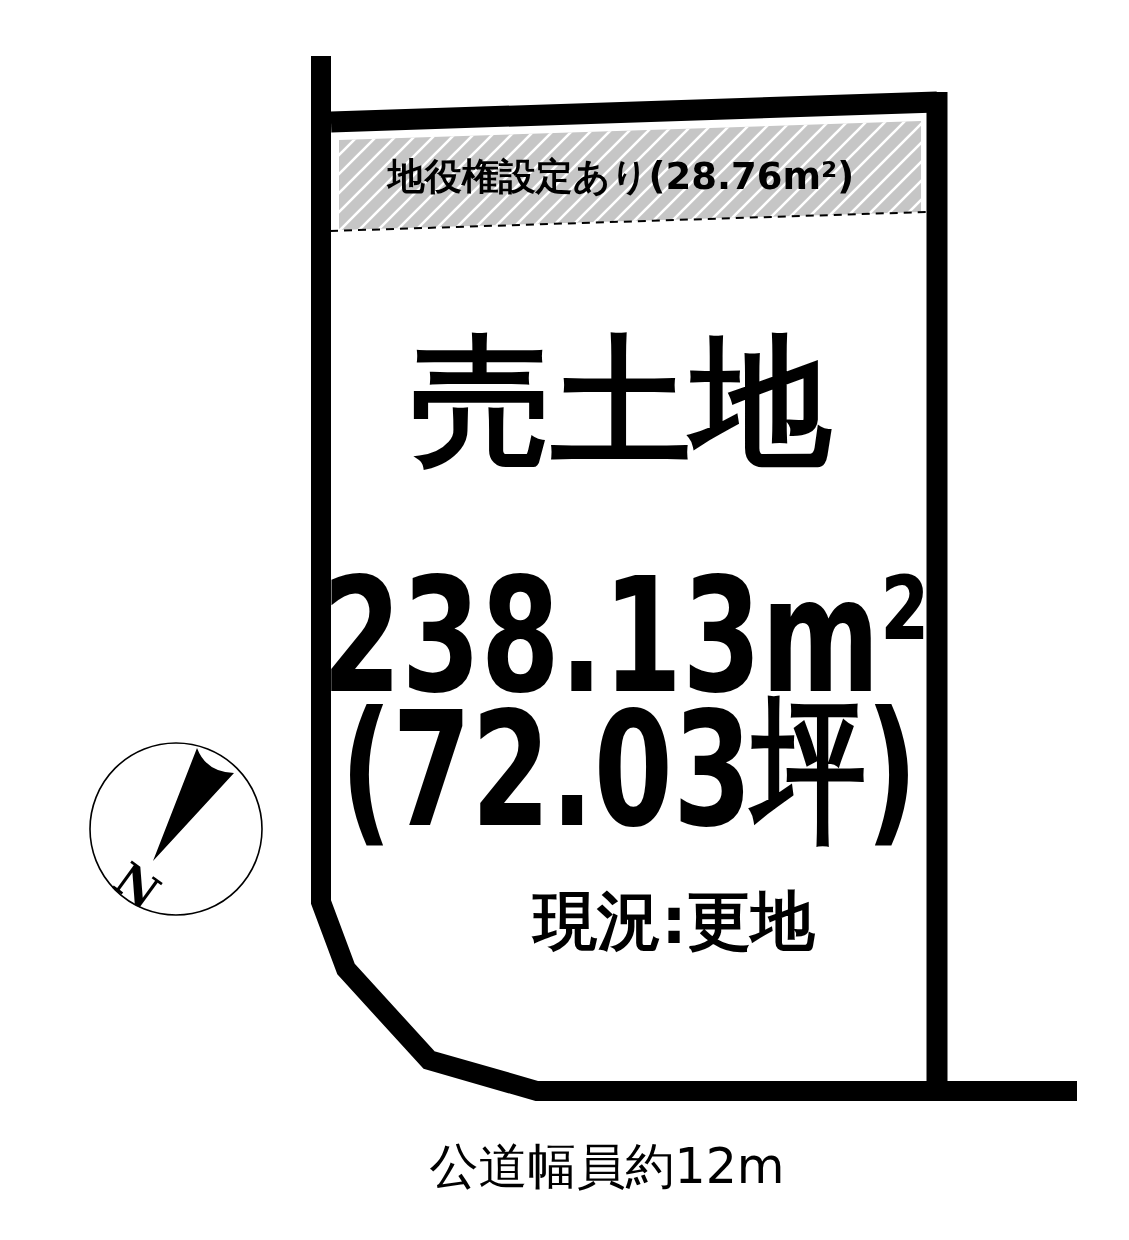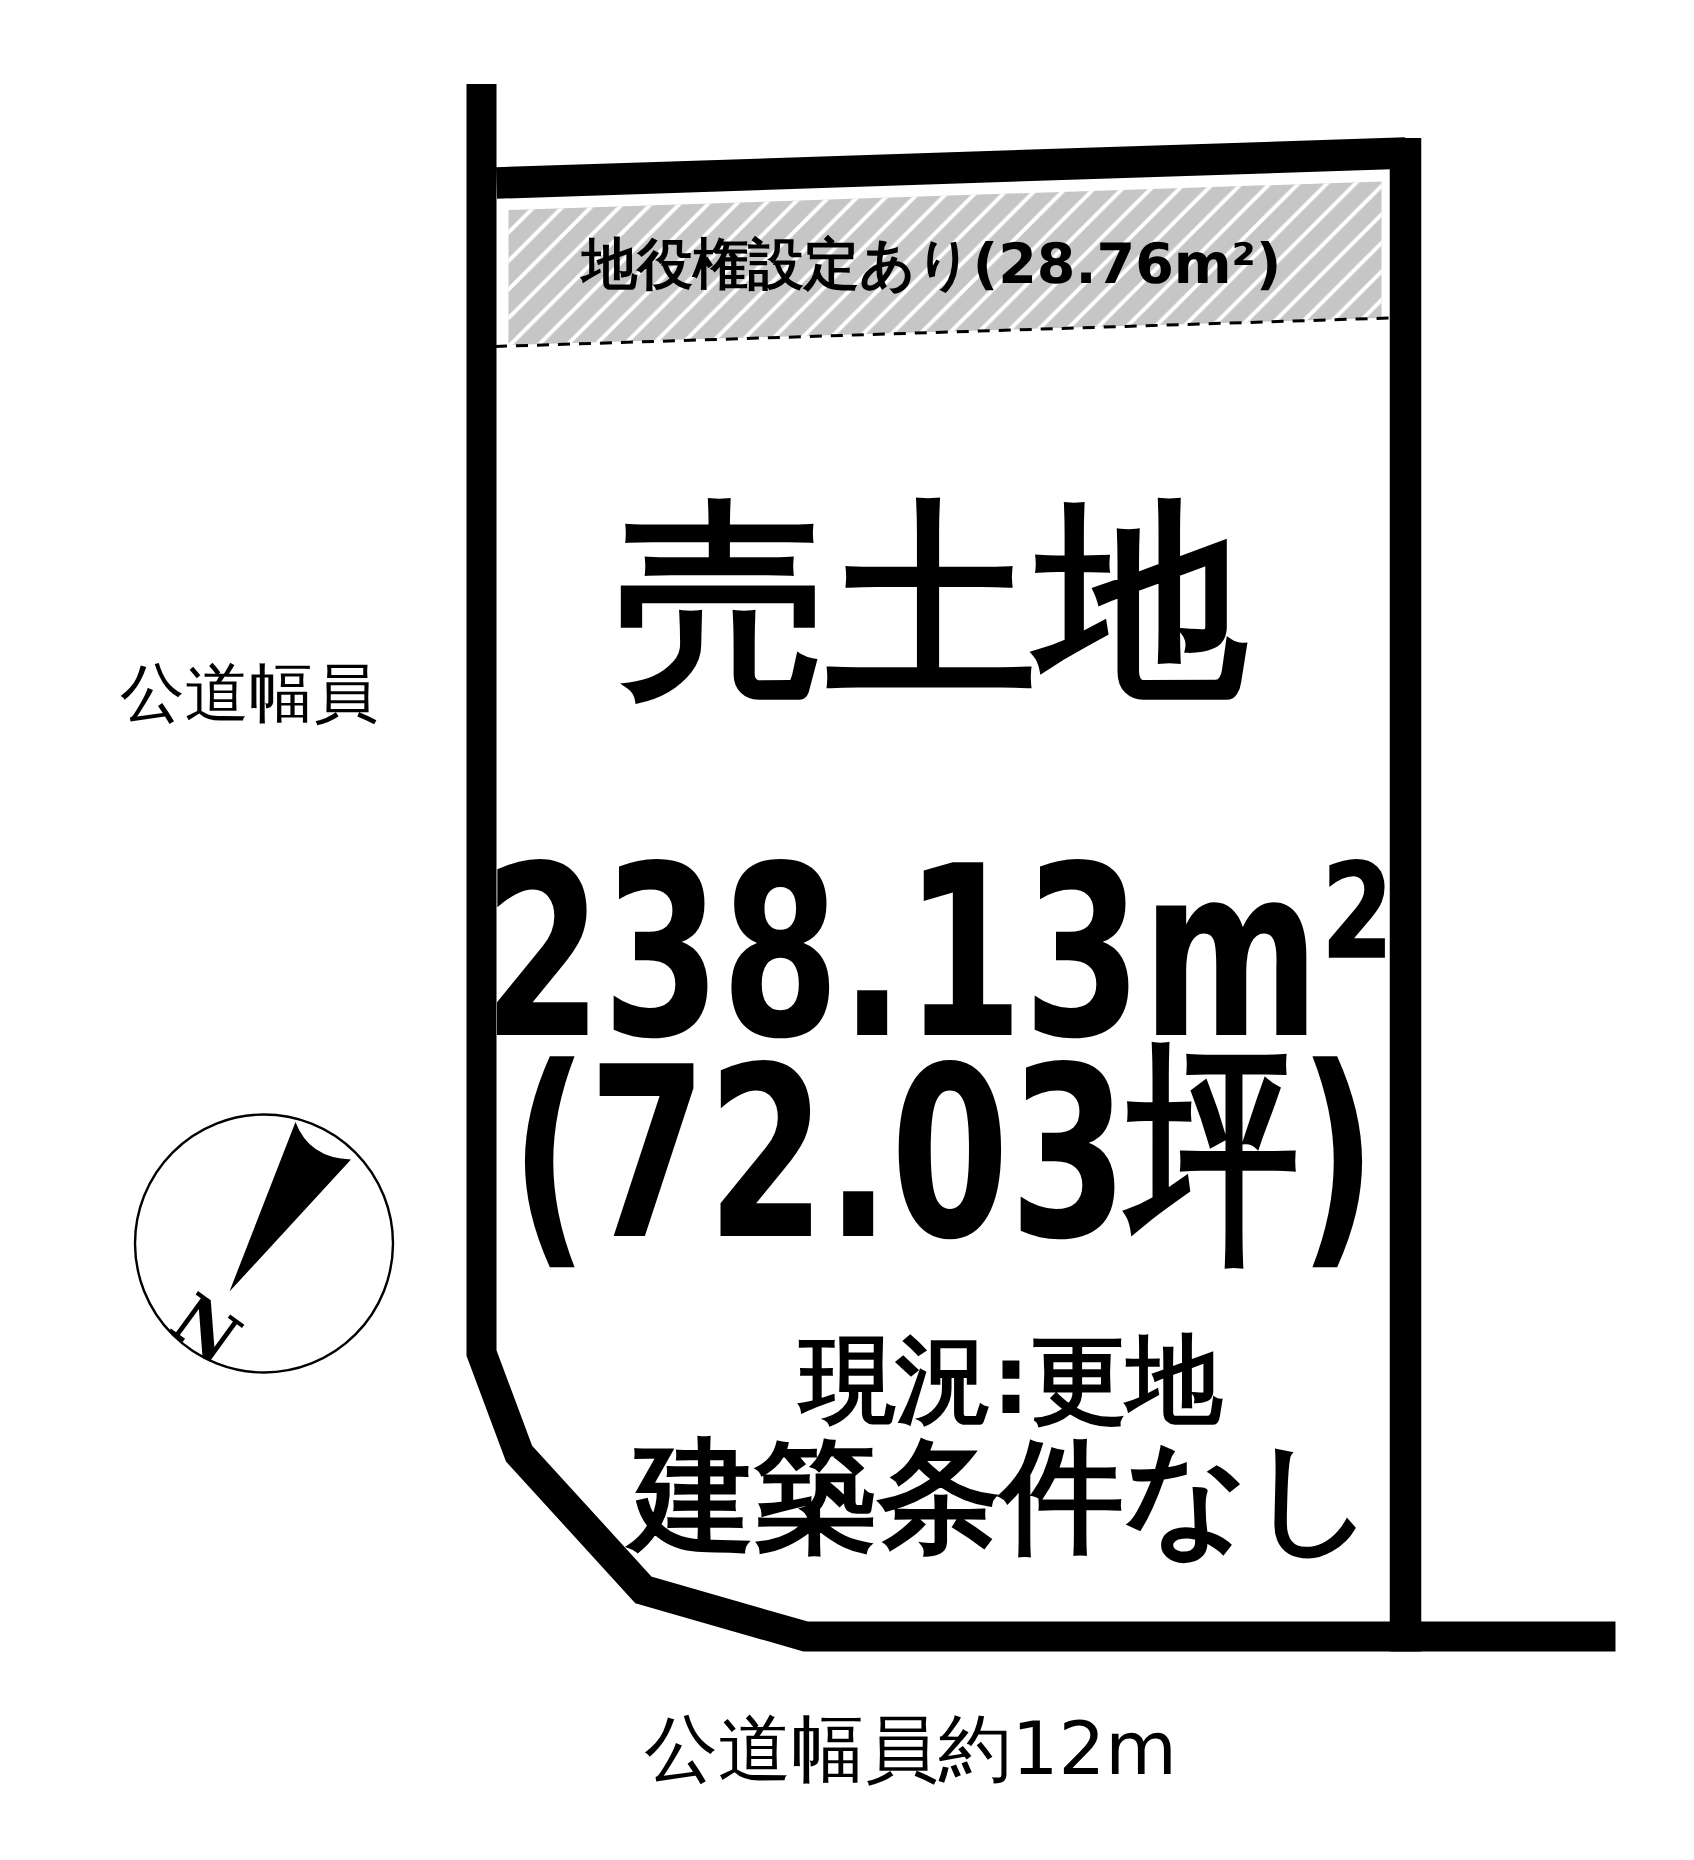--- a/index.html
+++ b/index.html
@@ -109,23 +109,21 @@
 
   <div class="lbl center easement-label">地役権設定あり(28.76m²)</div>
 
   <div class="lbl center main-title">売土地</div>
 
   <div class="lbl area-sqm">238.13m²</div>
 
   <div class="lbl area-tsubo">(72.03坪)</div>
 
   <div class="lbl center status-1">現況:更地</div>
-  <div class="lbl center status-2">建築条件なし</div>
 
   <div class="lbl center road-left">
-    <div>公道幅員</div>
   </div>
 
   <div class="lbl center road-bottom">公道幅員約12m</div>
 
   <div class="lbl compass-n">N</div>
 
 </div>
 
 </body></html>

